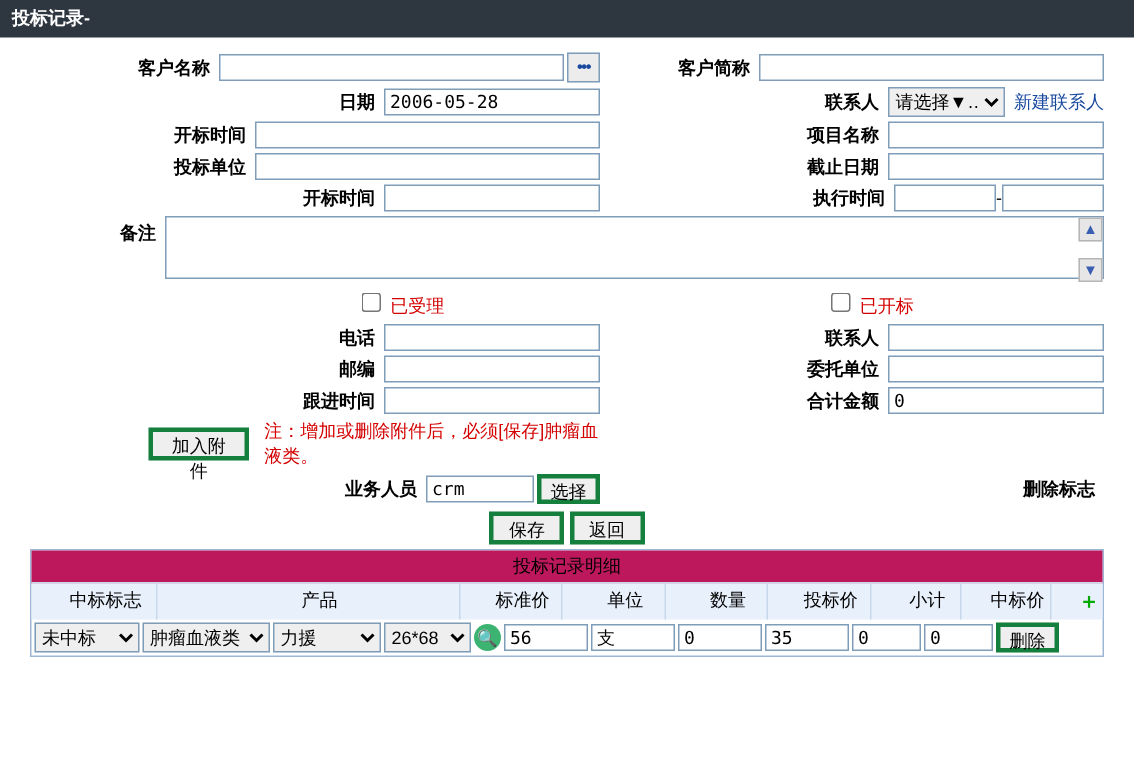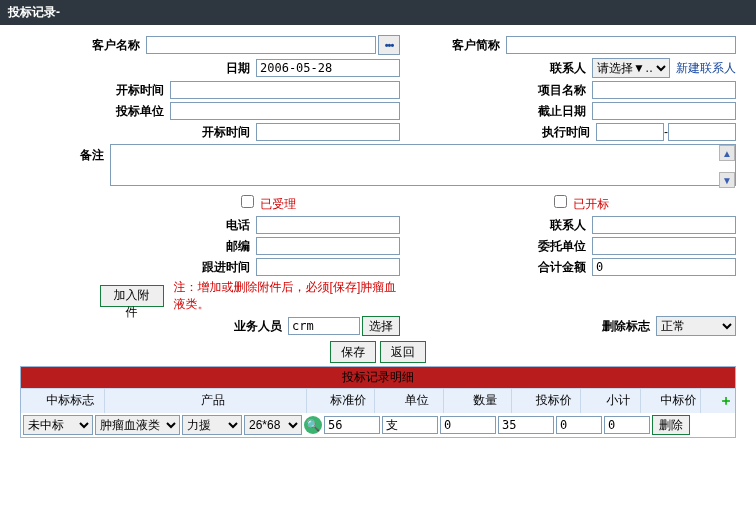--- a/index.html
+++ b/index.html
@@ -16,25 +16,25 @@
   textarea { border: 1px solid #7f9db9; resize: none; }
   .w-lg { width: 230px; }
   .w-md { width: 144px; }
   .w-sm { width: 78px; }
   .w-xs { width: 68px; }
   .lookup-btn { width: 22px; height: 20px; background: #ececec; border: 1px solid #7f9db9; cursor: pointer; display: inline-flex; align-items: center; justify-content: center; margin-left: 2px; font-weight: bold; color: #1a4aa0; font-size: 11px; letter-spacing: -1px;}
   .link { color: #1a4aa0; cursor: pointer; margin-left: 6px; }
   .red { color: #d40000; }
   .chk-row { display: flex; align-items: center; }
   .chk-cell { flex:1; text-align:center; }
-  .btn { border: 1px solid #15803d; background: #efefef; height: 22px; padding: 1px 10px; font-size: 12px; cursor: pointer; font-family: Liberation Serif, serif; }
+  .btn { border: 3px solid #15803d; background: #efefef; height: 22px; padding: 1px 10px; font-size: 12px; cursor: pointer; font-family: Liberation Serif, serif; }
   .btn-sm { padding: 1px 6px; height: 20px; }
   .center-btns { text-align: center; margin: 5px 0 3px 0; }
   .grid { margin: 0 20px 14px 20px; border: 1px solid #9cb6d6; }
-  .grid-title { background: #b91c1c; text-align: center; font-weight: normal; padding: 2px 4px; border-bottom: 1px solid #c8d8eb;}
+  .grid-title { background: #be185d; text-align: center; font-weight: normal; padding: 2px 4px; border-bottom: 1px solid #c8d8eb;}
   .grid-head { display: flex; background: #e8f0fb; }
   .grid-head > div { text-align: center; padding: 3px 2px; border-right: 1px solid #c8d8eb; margin-left: 16px; }
   .grid-body { display: flex; align-items: center; padding: 2px 2px; gap: 2px;}
   .add-icon { color: #0a0; font-size: 14px; font-weight: bold; }
   .search-icon-btn { width:18px; height:18px; border-radius:50%; background:#3cb371; display:inline-flex; align-items:center; justify-content:center; color:#fff; font-size:11px; cursor:pointer; }
   .textarea-wrap { position: relative; flex: 1; }
   .scroll-arrow { position: absolute; right: 1px; width: 16px; height: 16px; background: #e6e6e6; border:1px solid #b5b5b5; display:flex; align-items:center; justify-content:center; font-size:10px; color:#3a5fb0;}
   .scroll-up { top: 1px; }
   .scroll-down { bottom: 1px; }
 </style>
@@ -167,21 +167,20 @@
   </div>
 
   <div class="form-row">
     <div class="form-col left">
       <span class="lbl">业务人员</span>
       <input type="text" style="width: 72px;" value="crm">
       <button class="btn btn-sm" style="margin-left:2px;">选择</button>
     </div>
     <div class="form-col right">
       <span class="lbl">删除标志</span>
-      <select style="width:80px"><option>正常</option></select>
     </div>
   </div>
 
   <div class="center-btns">
     <button class="btn">保存</button>
     <button class="btn">返回</button>
   </div>
 </div>
 
 <div class="grid">
@@ -193,21 +192,21 @@
     <div style="width:62px">单位</div>
     <div style="width:62px">数量</div>
     <div style="width:62px">投标价</div>
     <div style="width:52px">小计</div>
     <div style="width:52px">中标价</div>
     <div style="flex:1; border-right:none;"><span class="add-icon">＋</span></div>
   </div>
   <div class="grid-body">
     <select style="width:70px"><option>未中标</option></select>
     <select style="width:85px"><option>肿瘤血液类</option></select>
-    <select style="width:60px"><option>力援</option></select>
+    <select style="width:72px"><option>力援</option></select>
     <select style="width:58px"><option>26*68</option></select>
     <span class="search-icon-btn">🔍</span>
     <input type="text" style="width: 56px;" value="56">
     <input type="text" style="width: 56px;" value="支">
     <input type="text" style="width: 56px;" value="0">
     <input type="text" style="width: 56px;" value="35">
     <input type="text" style="width: 46px;" value="0">
     <input type="text" style="width: 46px;" value="0">
     <button class="btn btn-sm">删除</button>
   </div>

